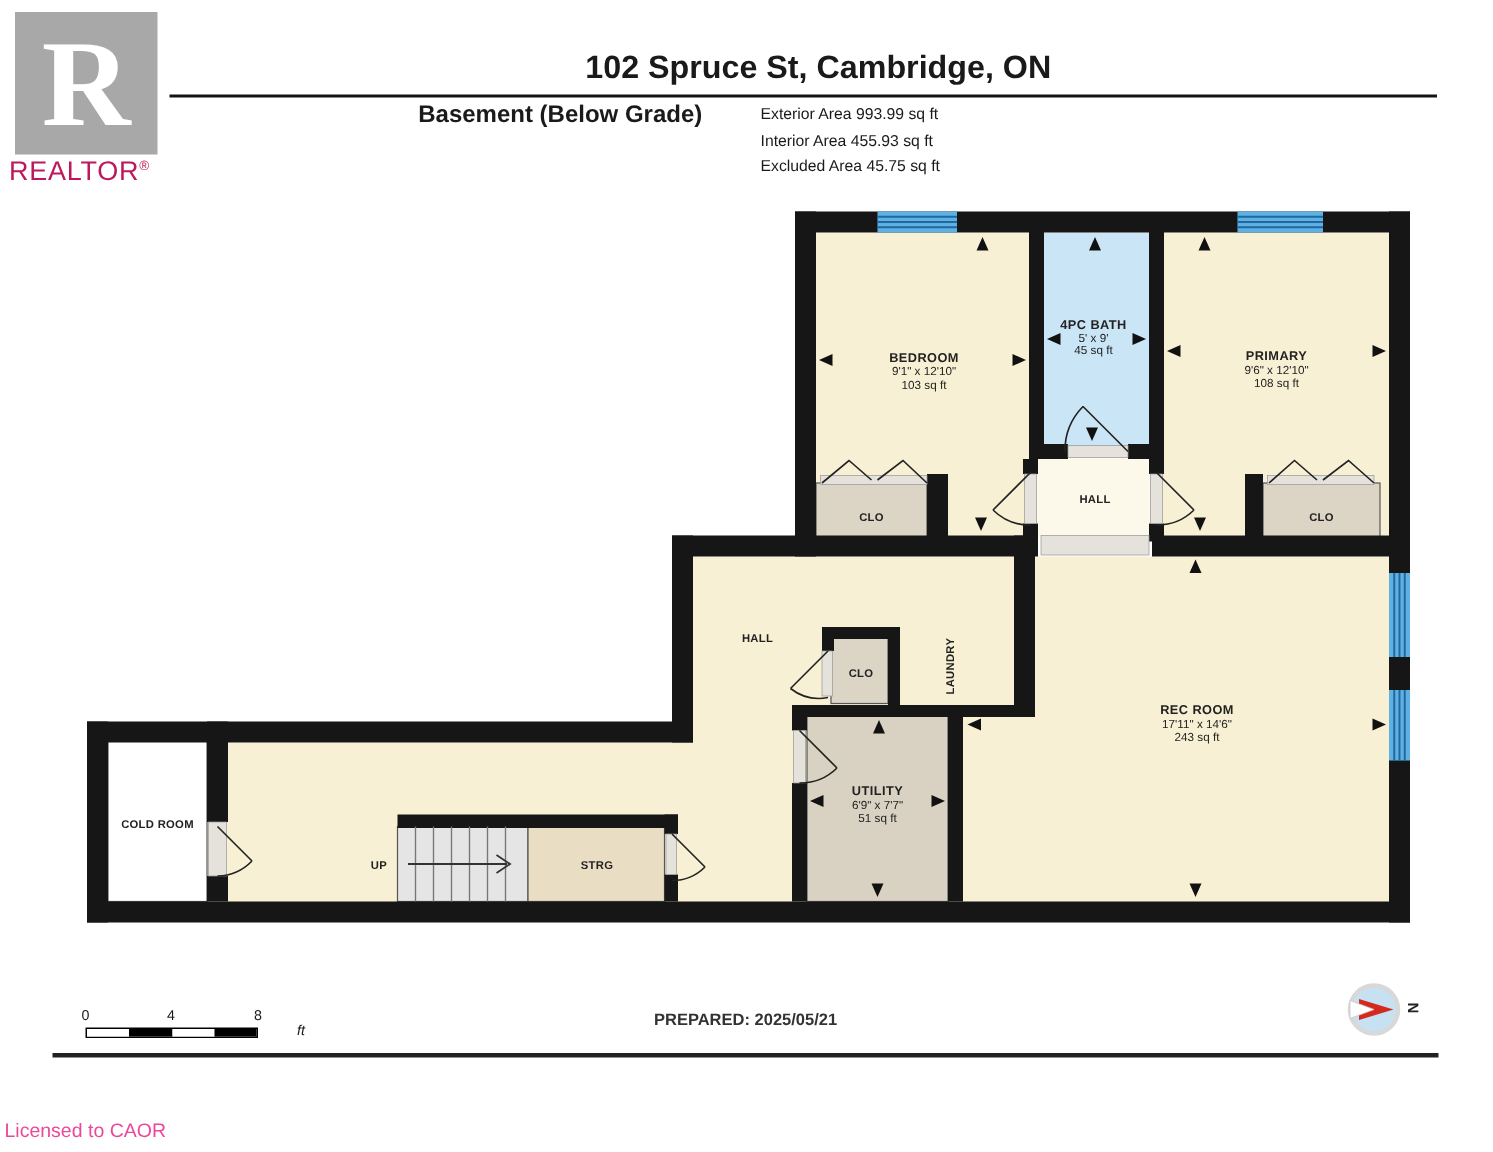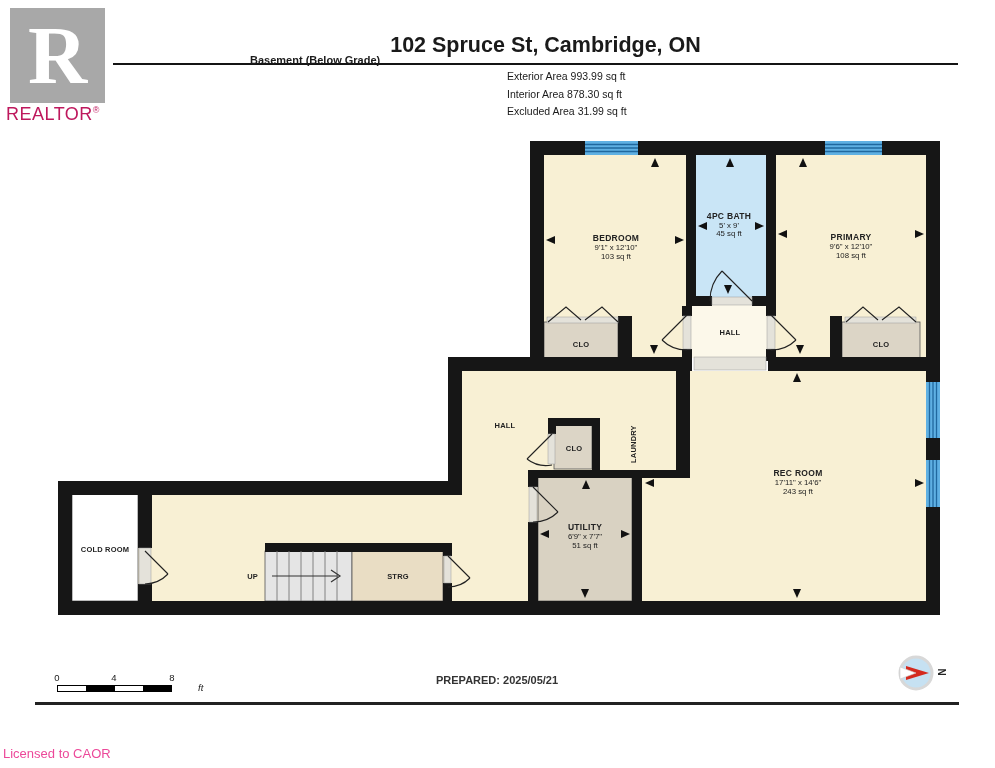--- a/index.html
+++ b/index.html
@@ -6,21 +6,21 @@
   .page{position:relative;width:995px;height:768px;background:#ffffff;overflow:hidden;
         font-family:"Liberation Sans",sans-serif;color:#1a1a1a;}
   .abs{position:absolute;}
   
   .logo-box{left:10px;top:8px;width:95px;height:95px;background:#a8a8a8;text-align:center;}
   .logo-r{font-family:"Liberation Serif",serif;font-weight:bold;font-size:82px;line-height:96px;color:#ffffff;}
   .realtor-word{left:6px;top:104px;font-size:18px;letter-spacing:.5px;color:#be185d;}
   .realtor-word sup{font-size:9px;}
   .plan-title{left:0;top:33px;width:995px;text-align:center;font-size:21.5px;font-weight:bold;margin-left:48px;}
   .title-rule{left:113px;top:63px;width:845px;height:2px;background:#141414;}
-  .floor-label{left:250px;top:54px;width:247px;text-align:left;font-size:11px;font-weight:bold;}
+  .floor-label{left:250px;top:68px;width:247px;text-align:center;font-size:16px;font-weight:bold;}
   .area-line{left:507px;font-size:10.5px;}
   
   .scale-num{top:0;width:16px;text-align:center;font-size:9.5px;}
   .scale-bar{left:17px;top:13px;width:115px;height:7px;border:1px solid #000;box-sizing:border-box;display:flex;}
   .scale-bar div{flex:1;}
   .seg-w{background:#fff;} .seg-b{background:#000;}
   .scale-ft{left:158px;top:10px;font-size:9.5px;font-style:italic;}
   .prepared{left:436px;top:674px;font-size:11px;font-weight:600;color:#333;text-align:right;}
   .bottom-rule{left:35px;top:702px;width:924px;height:3px;background:#222;}
   .disclaimer{left:35px;top:712px;width:930px;font-size:8.4px;color:#111;}
@@ -38,22 +38,22 @@
 
   <div class="abs logo-box">
     <div class="logo-r">R</div>
   </div>
   <div class="abs realtor-word"><span>REALTOR</span><sup>®</sup></div>
 
   <div class="abs plan-title">102 Spruce St, Cambridge, ON</div>
   <div class="abs title-rule"></div>
   <div class="abs floor-label">Basement (Below Grade)</div>
   <div class="abs area-line" style="top:70px">Exterior Area 993.99 sq ft</div>
-  <div class="abs area-line" style="top:88px">Interior Area 878.30 sq ft</div>
-  <div class="abs area-line" style="top:105px">Excluded Area 31.99 sq ft</div>
+  <div class="abs area-line" style="top:88px">Interior Area 455.93 sq ft</div>
+  <div class="abs area-line" style="top:105px">Excluded Area 45.75 sq ft</div>
 
   <svg class="abs" style="left:0;top:0" width="995" height="768" viewBox="0 0 995 768">
 
     <g>
       <rect x="544" y="155" width="382" height="202" fill="#f8f0d4"></rect>
       <rect x="462" y="371" width="464" height="231" fill="#f8f0d4"></rect>
       <rect x="72" y="495" width="390" height="107" fill="#f8f0d4"></rect>
       <rect x="692" y="155" width="78" height="146" fill="#c9e5f6"></rect>
       <rect x="690" y="298" width="80" height="60" fill="#fcf8ea"></rect>
     </g>

